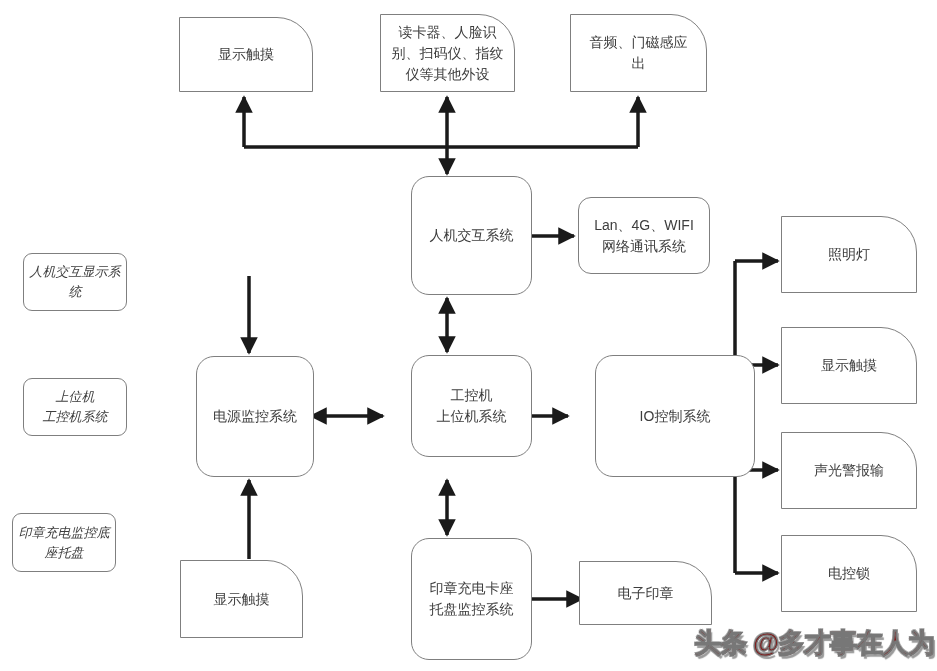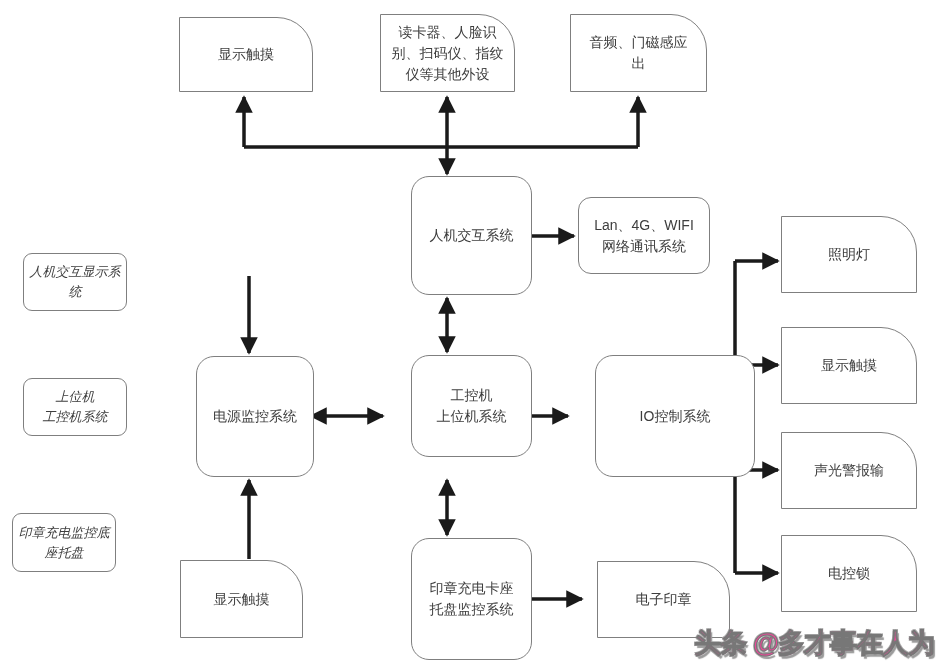--- a/index.html
+++ b/index.html
@@ -37,21 +37,21 @@
   .round{border-radius:18px;margin-left:24px;}
   .round-sm{border-radius:13px;}
   
   .side{border-radius:9px;font-size:13px;line-height:20px;font-style:italic;}
   #watermark{
     position:absolute;
     top:625px;right:3px;
     font-size:27px;
     font-weight:700;
     letter-spacing:-1px;
-    color:#ec4899;
+    color:#7f1d1d;
     -webkit-text-stroke:1px #777777;
     text-shadow:2px 3px 1px #9a9a9a, -1px -1px 0 #aaaaaa, 1px -1px 0 #aaaaaa, -1px 1px 0 #aaaaaa;
     z-index:3;
     white-space:nowrap;
   }
 </style>
 </head>
 <body>
 
 <div id="canvas">
@@ -151,19 +151,19 @@
     <span class="lbl">电控锁</span>
   </div>
 
   <div class="node card" style="left:180px;top:560px;width:123px;height:78px">
     <span class="lbl">显示触摸</span>
   </div>
   <div class="node round" style="left:387px;top:538px;width:121px;height:122px">
     <span class="lbl">印章充电卡座
 托盘监控系统</span>
   </div>
-  <div class="node card" style="left:597px;top:561px;width:133px;height:77px">
+  <div class="node card" style="left:579px;top:561px;width:133px;height:64px">
     <span class="lbl">电子印章</span>
   </div>
 
   <div id="watermark">头条 @多才事在人为</div>
 
 </div>
 
 </body></html>

